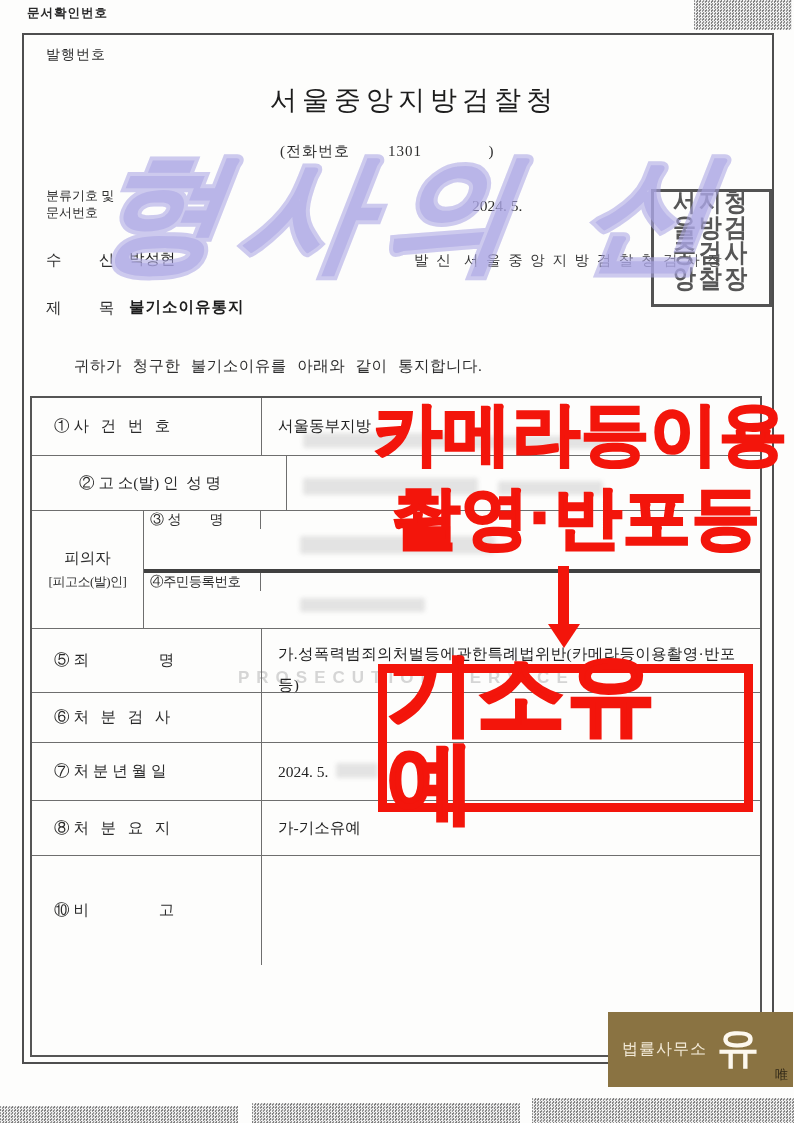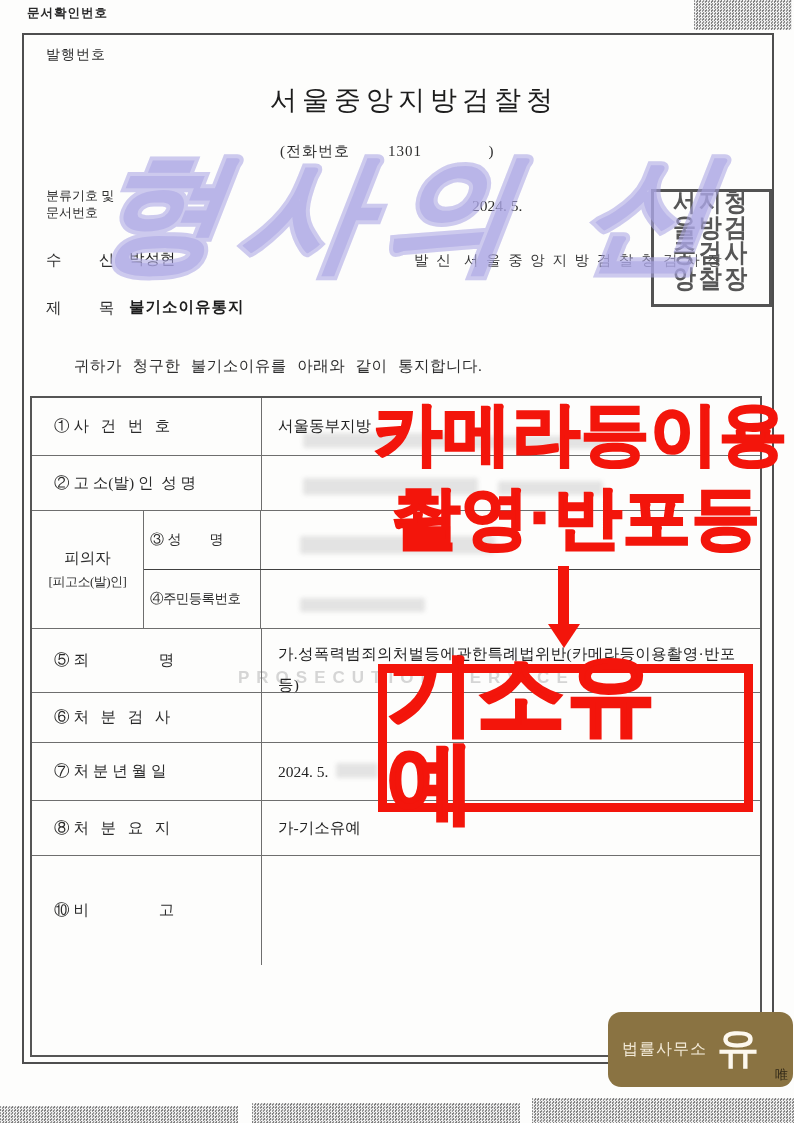--- a/index.html
+++ b/index.html
@@ -22,29 +22,29 @@
   .subj-value{left:105px;top:262px;font-size:15.5px;font-weight:bold;letter-spacing:1px;color:#1d1d1d;}
   .notice-text{left:50px;top:321px;font-size:15.5px;word-spacing:6px;letter-spacing:.5px;}
 
   
   .tbl{left:30px;top:396px;width:732px;height:661px;border:2px solid #555;z-index:2;box-sizing:border-box;}
   .r{position:relative;display:flex;border-top:1px solid #6e6e6e;box-sizing:border-box;}
   .r.first{border-top:none;}
   .lab{width:230px;border-right:1px solid #6e6e6e;display:flex;align-items:center;
        padding-left:22px;white-space:pre;font-size:15.5px;color:#2b2b2b;box-sizing:border-box;}
   .val{flex:1;display:flex;align-items:center;padding-left:16px;font-size:15.5px;color:#222;box-sizing:border-box;}
-  .h59{height:57px;}.h55{height:55px;}.hgrp{height:118px;}.h64{height:64px;}
+  .h59{height:57px;}.h55{height:55px;padding-left:25px;}.hgrp{height:118px;}.h64{height:64px;}
   .h50{height:50px;}.h58{height:58px;}.h55b{height:55px;text-align:right;}.h58b{height:58px;}.h144{height:110px;}
   .glab{width:112px;border-right:1px solid #6e6e6e;display:flex;flex-direction:column;
         justify-content:center;align-items:center;box-sizing:border-box;}
   .glab .l1{font-size:15.5px;}
   .glab .l2{font-size:13px;margin-top:4px;letter-spacing:-.5px;}
   .gcol{flex:1;display:flex;flex-direction:column;}
-  .subrow{display:flex;box-sizing:border-box;}
-  .subrow + .subrow{border-top:1px solid #404040;}
+  .subrow{display:flex;box-sizing:border-box;flex-direction:column;}
+  .subrow + .subrow{border-top:4px solid #404040;}
   .sr1{height:58px;}.sr2{height:59px;}
   .sublab{width:117px;border-right:1px solid #6e6e6e;display:flex;align-items:center;
           padding-left:6px;white-space:pre;font-size:14px;box-sizing:border-box;}
   .sublab.tight{letter-spacing:-.6px;font-size:13.5px;}
   .val-crime{align-items:flex-start;padding-top:9px;line-height:31px;word-break:break-all;
              padding-right:6px;letter-spacing:.3px;}
 
   
   .smudge{background:#cfcfcf;opacity:.55;filter:blur(2px);border-radius:2px;z-index:1;}
 
@@ -71,21 +71,21 @@
   .arrow-shaft{left:558px;top:566px;width:11px;height:60px;background:#f3150b;z-index:8;}
   .arrow-head{left:548px;top:624px;width:0;height:0;border-left:16px solid transparent;
               border-right:16px solid transparent;border-top:24px solid #f3150b;z-index:8;}
   .red-box{left:378px;top:664px;width:375px;height:148px;border:9px solid #f3150b;box-sizing:border-box;
            display:flex;align-items:center;justify-content:center;z-index:8;}
   .red-box span{color:#f3150b;font-family:"Liberation Sans",sans-serif;font-weight:bold;
                 font-size:88px;letter-spacing:2px;-webkit-text-stroke:3px #f3150b;line-height:1;}
 
   
   .logo{left:608px;top:1012px;width:185px;height:75px;background:#8a7342;z-index:7;
-        display:flex;align-items:center;font-family:"Liberation Sans",sans-serif;border-radius:13px;}
+        display:flex;align-items:center;font-family:"Liberation Sans",sans-serif;}
   .logo .office{color:#f2e9d6;font-size:16px;letter-spacing:1px;margin-left:14px;}
   .logo .big{color:#fdf8ee;font-size:42px;font-weight:bold;margin-left:10px;margin-top:-4px;}
   .logo .hanja{position:absolute;right:5px;bottom:3px;font-size:13px;color:#332a18;}
 
   
   .noise{background-color:#bdbdbd;
          background-image:repeating-conic-gradient(rgba(255,255,255,.75) 0% 25%, rgba(110,110,110,.55) 0% 50%),
                           repeating-conic-gradient(rgba(80,80,80,.35) 0% 25%, rgba(240,240,240,.4) 0% 50%);
          background-size:3px 3px,7px 5px;filter:blur(.4px);z-index:3;}
   .patch-top{left:694px;top:0;width:98px;height:30px;}

